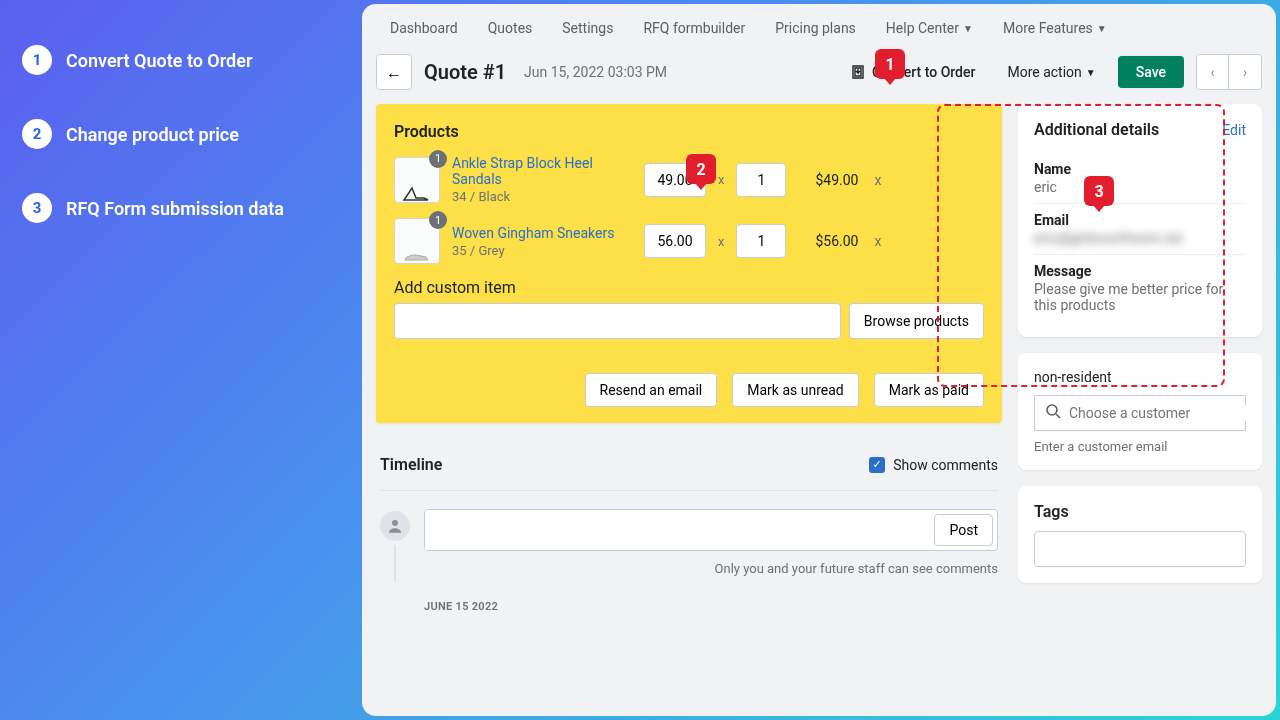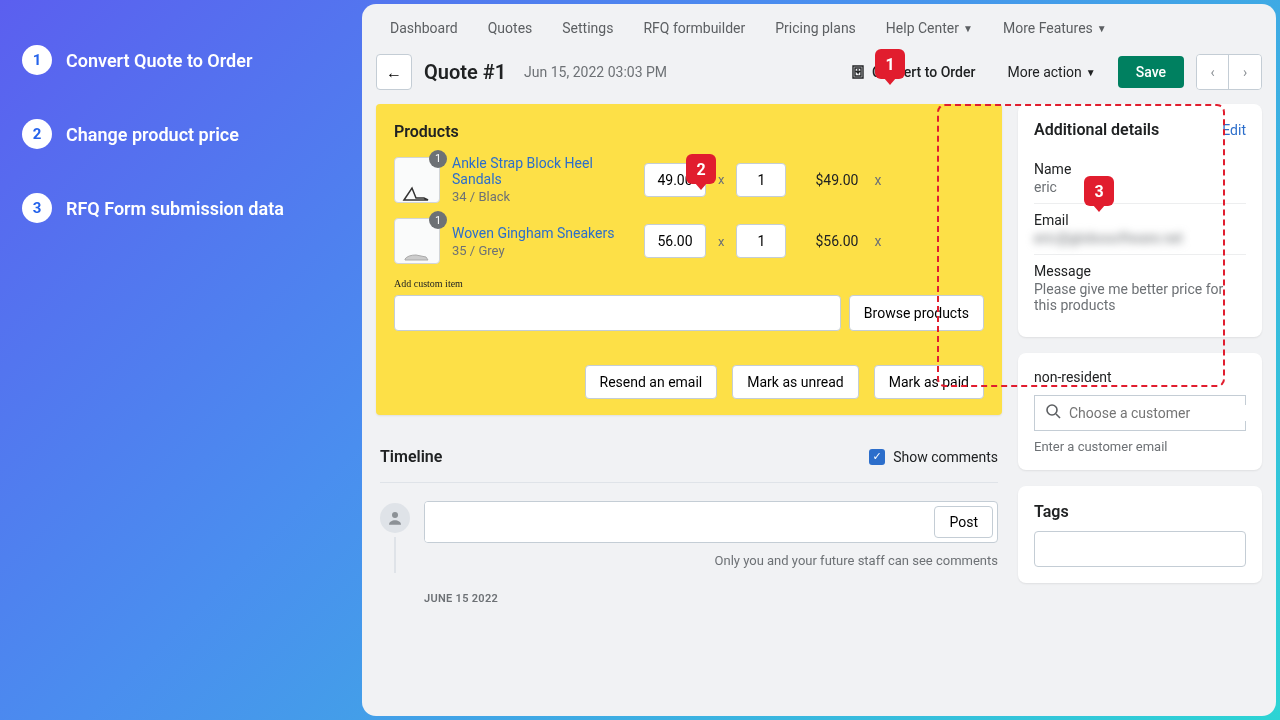--- a/index.html
+++ b/index.html
@@ -33,21 +33,21 @@
 .prod-thumb { width: 46px; height: 46px; border: 1px solid #d2d5d8; border-radius: 4px; background: #fafbfb; position: relative; display: flex; align-items: flex-end; justify-content: center; }
 .prod-badge { position: absolute; top: -8px; right: -8px; width: 18px; height: 18px; border-radius: 50%; background: #6d7175; color: #fff; font-size: 11px; display: flex; align-items: center; justify-content: center; }
 .prod-info { width: 180px; }
 .prod-name { color: #2c6ecb; font-size: 14px; cursor: pointer; }
 .prod-variant { color: #6d7175; font-size: 13px; margin-top: 2px; }
 .price-input { width: 62px; height: 34px; border: 1px solid #c4cdd5; border-radius: 4px; text-align: center; font-size: 14px; }
 .times { color: #6d7175; font-size: 13px; }
 .qty-input { width: 50px; height: 34px; border: 1px solid #c4cdd5; border-radius: 4px; text-align: center; font-size: 14px; }
 .line-total { width: 60px; text-align: right; font-size: 14px; color: #202223; }
 .remove-x { color: #6d7175; font-size: 14px; cursor: pointer; margin-left: 4px; }
-.custom-label { font-size: 10px; color: #202223; margin-bottom: 6px; margin-top: 6px; font-family: Liberation Serif, serif; }
+.custom-label { font-size: 16px; color: #202223; margin-bottom: 6px; margin-top: 6px; }
 .custom-row { display: flex; gap: 8px; }
 .custom-input { flex: 1; height: 36px; border: 1px solid #c4cdd5; border-radius: 4px; padding: 0 10px; }
 .browse-btn { padding: 8px 14px; border: 1px solid #c4cdd5; background: #fff; border-radius: 4px; font-size: 14px; cursor: pointer; text-align: center; }
 .total-row { display: flex; justify-content: space-between; padding: 16px 18px; border-top: 1px solid #e1e3e5; font-size: 15px; }
 .total-label { font-weight: 400; color: #202223; }
 .total-val { font-weight: 600; color: #202223; }
 .action-row { display: flex; gap: 15px; justify-content: flex-end; padding: 16px 18px; }
 .action-btn { padding: 8px 14px; border: 1px solid #c4cdd5; background: #fff; border-radius: 4px; font-size: 14px; cursor: pointer; }
 .timeline-head { display: flex; justify-content: space-between; align-items: center; padding: 16px 0; }
 .timeline-title { font-size: 16px; font-weight: 600; color: #202223; }
@@ -61,21 +61,21 @@
 .tl-input { flex: 1; border: none; padding: 10px; font-size: 14px; outline: none; }
 .post-btn { padding: 7px 14px; border: 1px solid #c4cdd5; background: #fff; border-radius: 4px; font-size: 14px; cursor: pointer; margin: 4px; }
 .tl-note { text-align: right; font-size: 13px; color: #6d7175; margin-top: 10px; }
 .tl-date { font-size: 11px; color: #6d7175; font-weight: 600; margin-top: 24px; margin-left: 44px; letter-spacing: 0.3px; }
 .side-card { background: #fff; border-radius: 8px; box-shadow: 0 1px 2px rgba(0,0,0,0.08); padding: 16px; margin-bottom: 16px; }
 .side-head { display: flex; justify-content: space-between; align-items: center; margin-bottom: 14px; }
 .side-title { font-size: 16px; font-weight: 600; color: #202223; }
 .side-link { color: #2c6ecb; font-size: 14px; cursor: pointer; }
 .detail-block { padding: 8px 0; border-bottom: 1px solid #edeeef; }
 .detail-block:last-child { border-bottom: none; }
-.detail-label { font-size: 14px; font-weight: 400; color: #202223; }
+.detail-label { font-size: 14px; font-weight: 700; color: #202223; }
 .detail-val { font-size: 14px; color: #6d7175; margin-top: 2px; }
 .blurred { filter: blur(4px); }
 .cust-status { font-size: 14px; color: #202223; margin-bottom: 10px; }
 .search-box { display: flex; align-items: center; border: 1px solid #c4cdd5; border-radius: 0; padding: 7px 10px; gap: 8px; }
 .search-box input { border: none; outline: none; flex: 1; font-size: 14px; }
 .search-ico { color: #5c5f62; }
 .cust-hint { font-size: 13px; color: #6d7175; margin-top: 8px; }
 .tags-input { width: 100%; height: 36px; border: 1px solid #c4cdd5; border-radius: 4px; margin-top: 10px; padding: 0 10px; }
 .highlight-box { position: absolute; border: 2px dashed #e11d2e; border-radius: 8px; pointer-events: none; z-index: 5; }
 .red-marker { position: absolute; width: 30px; height: 30px; background: #e11d2e; border-radius: 6px; color: #fff; font-weight: 700; display: flex; align-items: center; justify-content: center; font-size: 16px; z-index: 6; }

